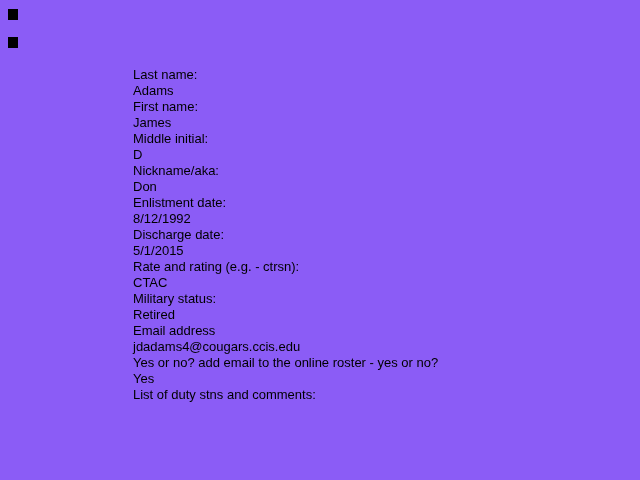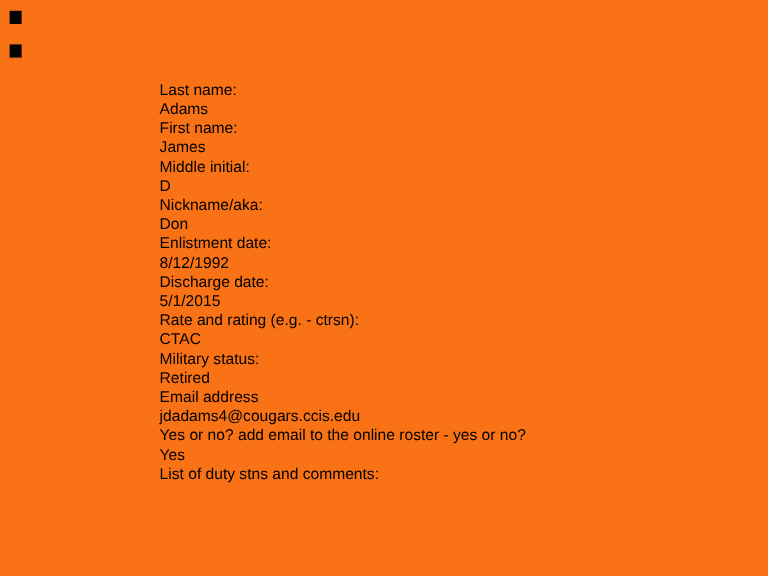--- a/index.html
+++ b/index.html
@@ -4,21 +4,21 @@
 <style>
   html, body {
     margin: 0;
     padding: 0;
     background: #ffffff;
   }
   .page {
     position: relative;
     width: 640px;
     height: 480px;
-    background: #f97316;
+    background: #8b5cf6;
     overflow: hidden;
     font-family: "Liberation Sans", sans-serif;
   }
   .artifact-mark {
     position: absolute;
     width: 10px;
     height: 11px;
     background: #000000;
   }
   .artifact-mark.m1 { left: 8px; top: 9px; }

